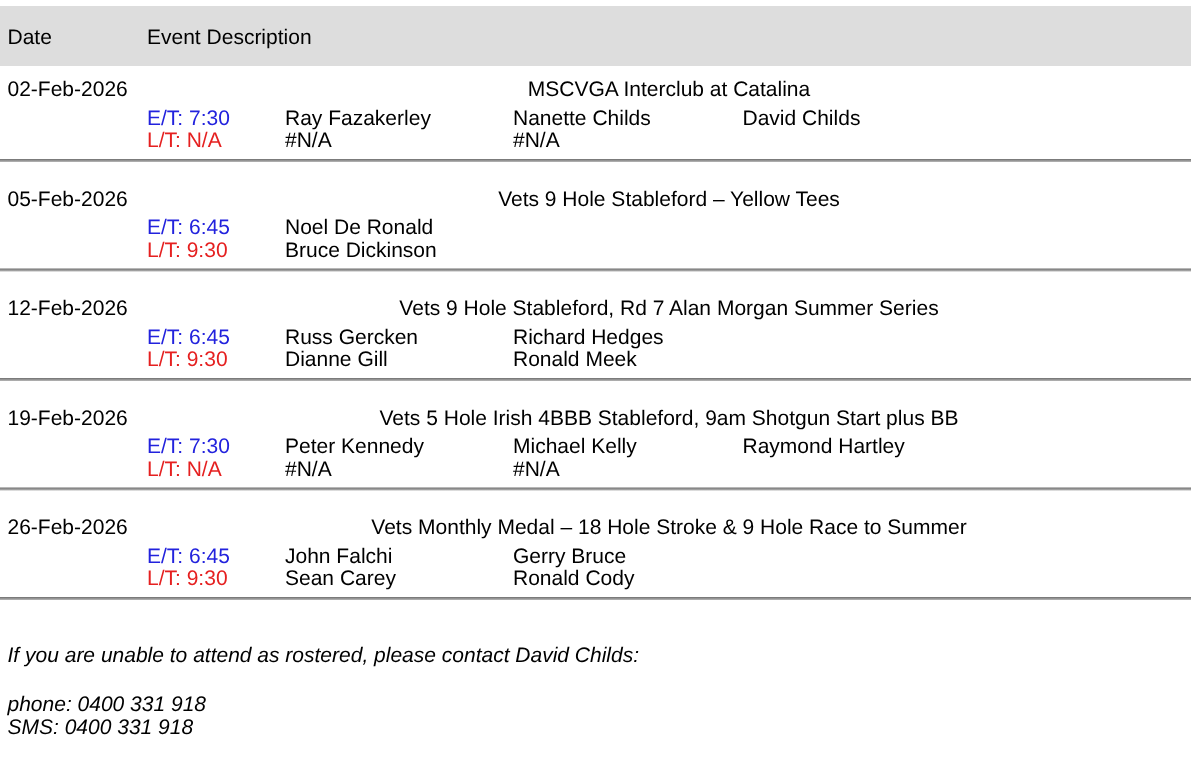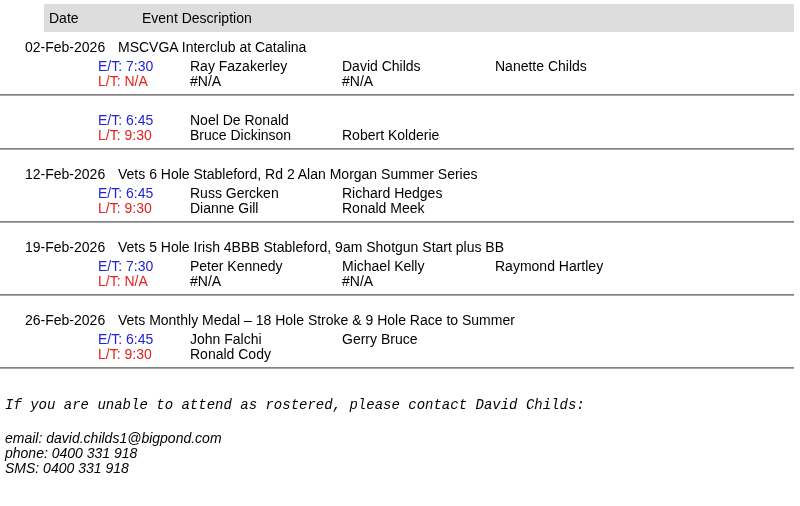--- a/index.html
+++ b/index.html
@@ -21,107 +21,109 @@
 
   
   .grid {
     display: grid;
     grid-template-columns: 98px 92px 152px 153px 1fr;
     align-items: baseline;
   }
   .grid > div:first-child { padding-left: 5px; }
 
   .header-bar {
-    height: 28px;
+    height: 40px;
     background: var(--header_bg);
     align-items: center;
     font-size: 14px;
-    margin-left: 44px;
   }
   .header-bar .desc-col { grid-column: 2 / -1; }
 
   .event { padding-top: 17px; }
   .event.first { padding-top: 8px; }
 
   .row { line-height: 15px; white-space: nowrap; }
-  .row.title-row { margin-bottom: 4px; padding-left: 20px; }
+  .row.title-row { margin-bottom: 4px; }
 
   .time-label.et { color: var(--et); }
   .time-label.lt { color: var(--lt); }
 
-  .event-title { grid-column: 2 / -1; }
+  .event-title { grid-column: 2 / -1; text-align: center; }
 
   .divider {
     border: none;
     height: 2px;
     margin-top: 5px;
     background: linear-gradient(to bottom, #6f6f6f, #b8b8b8);
   }
 
   .footer {
     margin-top: 29px;
     padding-left: 5px;
     font-style: italic;
     line-height: 15px;
   }
-  .footer .note { margin-bottom: 18px; font-family: Liberation Mono, monospace; }
+  .footer .note { margin-bottom: 18px; }
 </style>
 </head>
 <body>
 
 <div class="page">
 
   <div class="grid header-bar">
     <div>Date</div>
     <div class="desc-col">Event Description</div>
   </div>
 
   <section class="event first">
     <div class="grid row title-row">
       <div>02-Feb-2026</div>
       <div class="event-title">MSCVGA Interclub at Catalina</div>
     </div>
     <div class="grid row">
       <div></div>
       <div class="time-label et">E/T: 7:30</div>
       <div>Ray Fazakerley</div>
+      <div>Nanette Childs</div>
       <div>David Childs</div>
-      <div>Nanette Childs</div>
     </div>
     <div class="grid row">
       <div></div>
       <div class="time-label lt">L/T: N/A</div>
       <div>#N/A</div>
       <div>#N/A</div>
       <div></div>
     </div>
     <hr class="divider">
   </section>
 
   <section class="event">
+    <div class="grid row title-row">
+      <div>05-Feb-2026</div>
+      <div class="event-title">Vets 9 Hole Stableford – Yellow Tees</div>
+    </div>
     <div class="grid row">
       <div></div>
       <div class="time-label et">E/T: 6:45</div>
       <div>Noel De Ronald</div>
       <div></div>
     </div>
     <div class="grid row">
       <div></div>
       <div class="time-label lt">L/T: 9:30</div>
       <div>Bruce Dickinson</div>
-      <div>Robert Kolderie</div>
       <div></div>
     </div>
     <hr class="divider">
   </section>
 
   <section class="event">
     <div class="grid row title-row">
       <div>12-Feb-2026</div>
-      <div class="event-title">Vets 6 Hole Stableford, Rd 2 Alan Morgan Summer Series</div>
+      <div class="event-title">Vets 9 Hole Stableford, Rd 7 Alan Morgan Summer Series</div>
     </div>
     <div class="grid row">
       <div></div>
       <div class="time-label et">E/T: 6:45</div>
       <div>Russ Gercken</div>
       <div>Richard Hedges</div>
       <div></div>
     </div>
     <div class="grid row">
       <div></div>
@@ -163,26 +165,26 @@
     <div class="grid row">
       <div></div>
       <div class="time-label et">E/T: 6:45</div>
       <div>John Falchi</div>
       <div>Gerry Bruce</div>
       <div></div>
     </div>
     <div class="grid row">
       <div></div>
       <div class="time-label lt">L/T: 9:30</div>
+      <div>Sean Carey</div>
       <div>Ronald Cody</div>
       <div></div>
     </div>
     <hr class="divider">
   </section>
 
   <div class="footer">
     <div class="note">If you are unable to attend as rostered, please contact David Childs:</div>
-    <div>email: david.childs1@bigpond.com</div>
     <div>phone: 0400 331 918</div>
     <div>SMS: 0400 331 918</div>
   </div>
 
 </div>
 
 </body></html>

